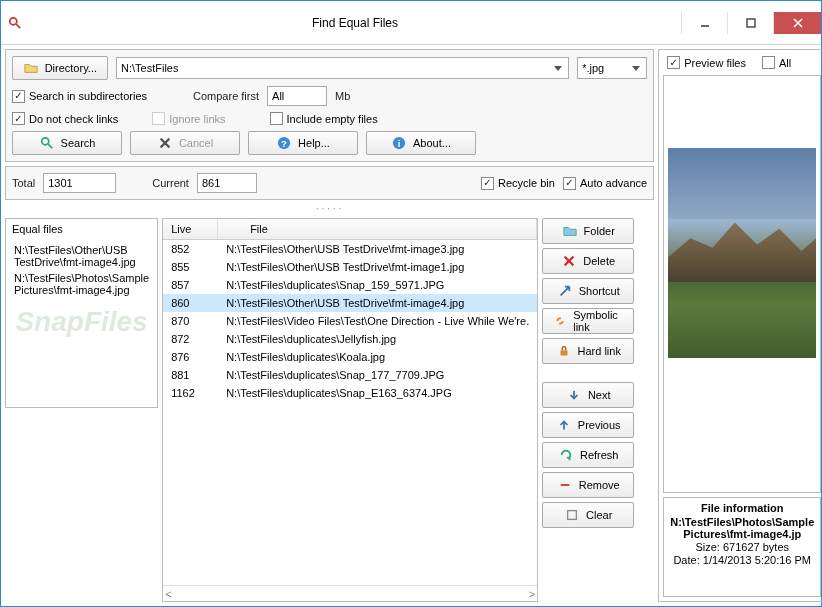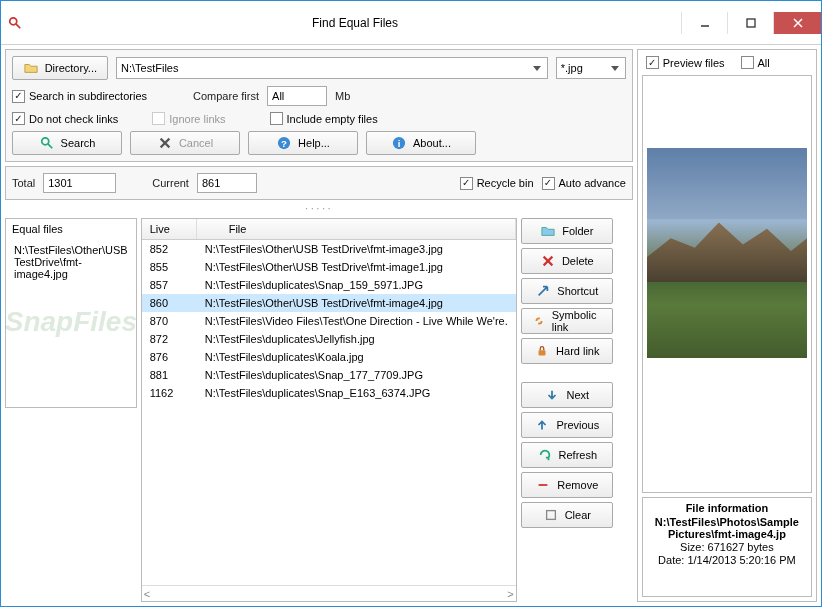--- a/index.html
+++ b/index.html
@@ -207,20 +207,21 @@
 
       <div class="splitter-grip">·····</div>
 
       <div class="middle">
 
         <div class="middle-left">
           <div class="equal-files">
             <div class="equal-files-header">Equal files</div>
             <div class="equal-files-list" id="equal-list">
                 <div>N:\TestFiles\Other\USB TestDrive\fmt-image4.jpg</div>
+                <div>N:\TestFiles\Photos\Sample Pictures\fmt-image4.jpg</div>
               </div>
             <div class="watermark">SnapFiles</div>
           </div>
 
           <div class="table-wrap">
             <div class="table-head">
               <div class="th group">Live</div>
               <div class="th file">File</div>
             </div>
             <div class="table-body" id="table-body">

